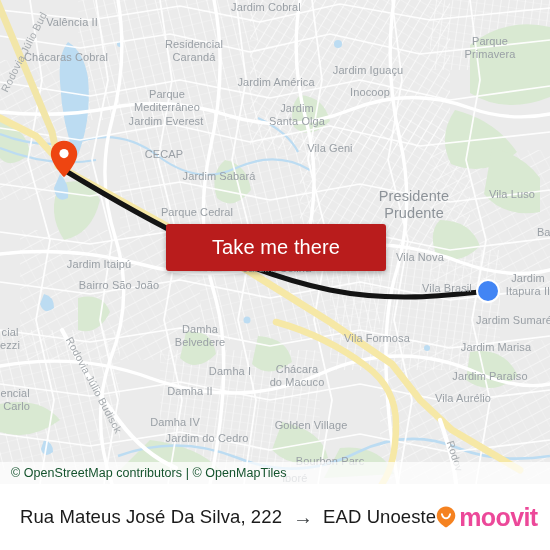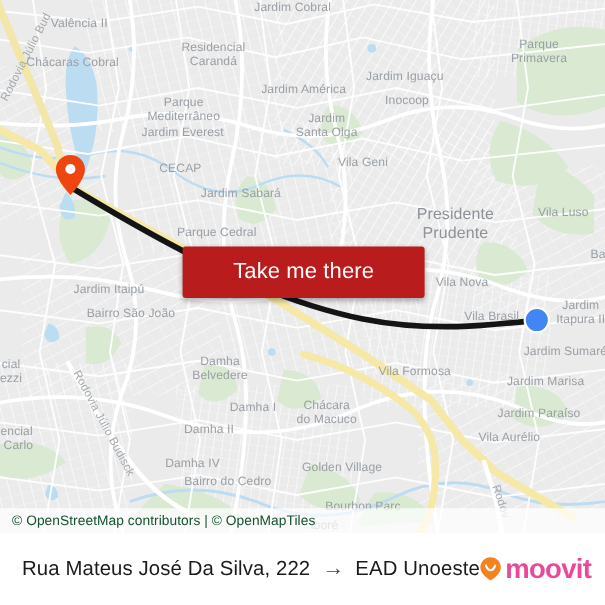--- a/index.html
+++ b/index.html
@@ -329,21 +329,21 @@
         <div class="place-label" style="left: 230px; top: 371px;">Damha I</div>
         <div class="place-label" style="left: 297px; top: 375px;">Chácara
 do Macuco</div>
         <div class="place-label" style="left: 490px; top: 376px;">Jardim Paraíso</div>
         <div class="place-label" style="left: 190px; top: 391px;">Damha II</div>
         <div class="place-label" style="left: 463px; top: 398px;">Vila Aurélio</div>
         <div class="place-label" style="left: 12px; top: 399px;">dencial
 e Carlo</div>
         <div class="place-label" style="left: 175px; top: 422px;">Damha IV</div>
         <div class="place-label" style="left: 311px; top: 425px;">Golden Village</div>
-        <div class="place-label" style="left: 207px; top: 438px;">Bairro do Cedro</div>
+        <div class="place-label" style="left: 207px; top: 438px;">Jardim do Cedro</div>
         <div class="place-label road" style="left: 94px; top: 385px; transform: translate(-50%, -50%) rotate(62deg);">Rodovia Júlio Budisck</div>
         <div class="place-label" style="left: 20px; top: 464px; margin-top: 28px;">m Novo</div>
         <div class="place-label" style="left: 330px; top: 461px;">Bourbon Parc</div>
         <div class="place-label" style="left: 295px; top: 478px;">iboré</div>
         <div class="place-label road" style="left: 455px; top: 456px; transform: translate(-50%, -50%) rotate(72deg);">Rodov</div>
       </div>
 
     <div id="origin-pin">
       <svg viewBox="0 0 28 38" width="28" height="38">
         <path d="M14 0.8 C6.6 0.8 0.8 6.6 0.8 14 C0.8 23.6 14 37.2 14 37.2 C14 37.2 27.2 23.6 27.2 14 C27.2 6.6 21.4 0.8 14 0.8 Z" fill="#ee4511"></path>

